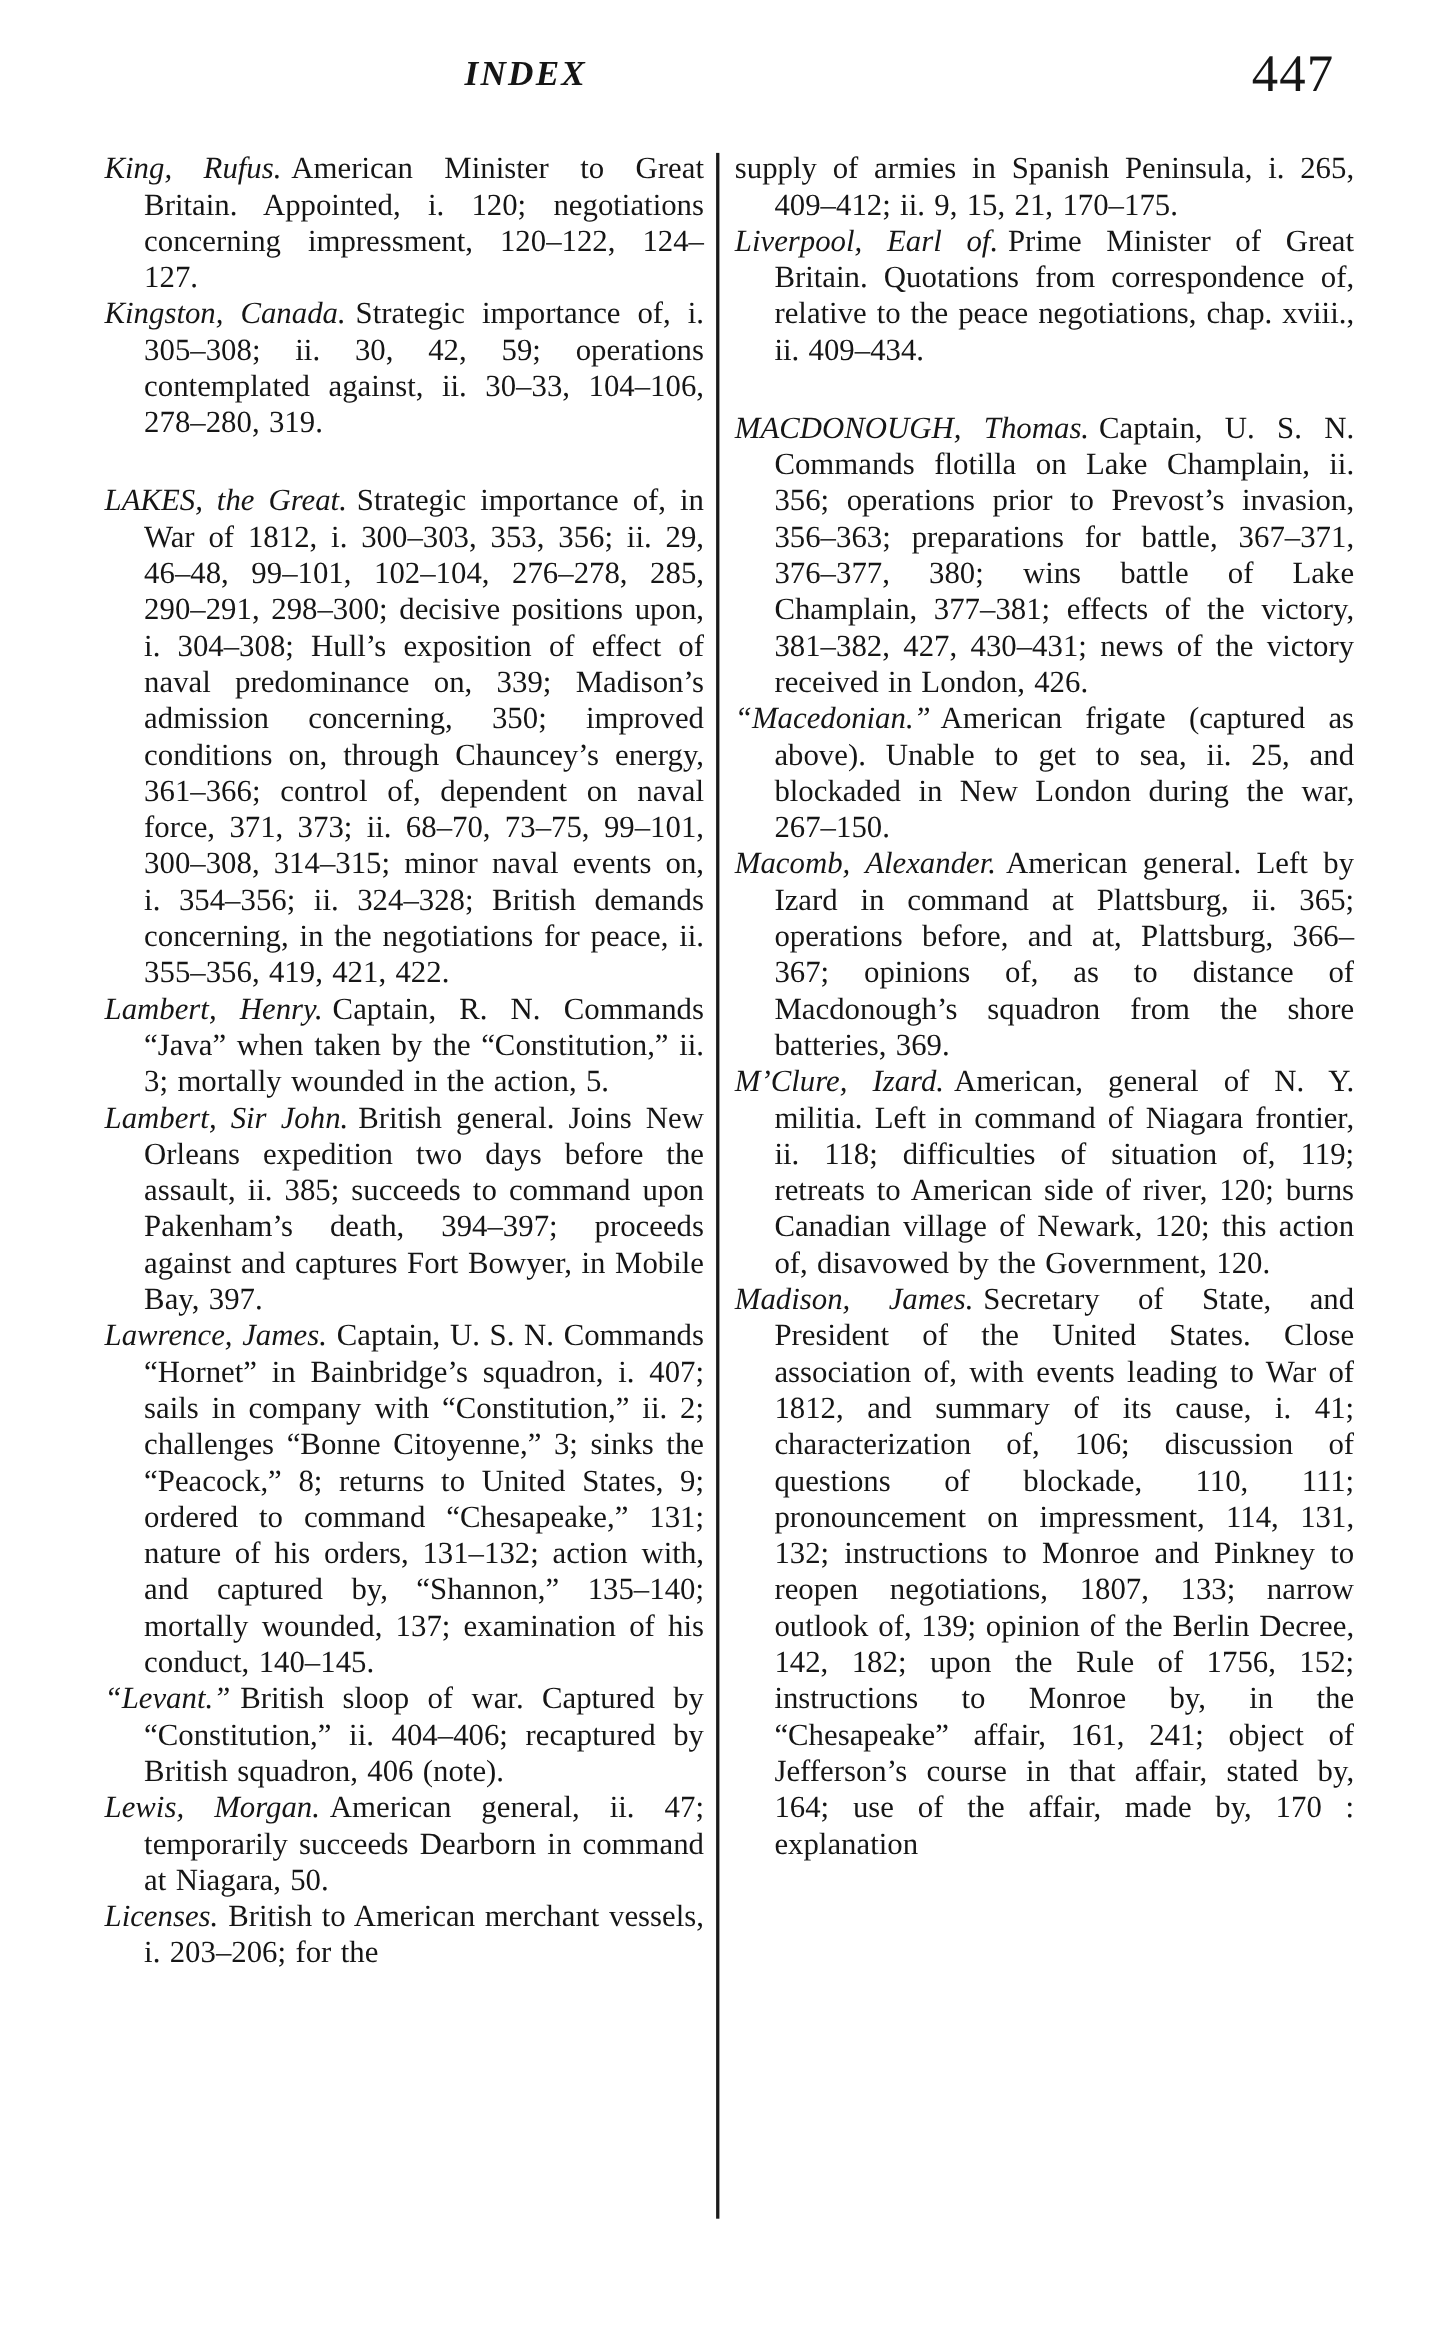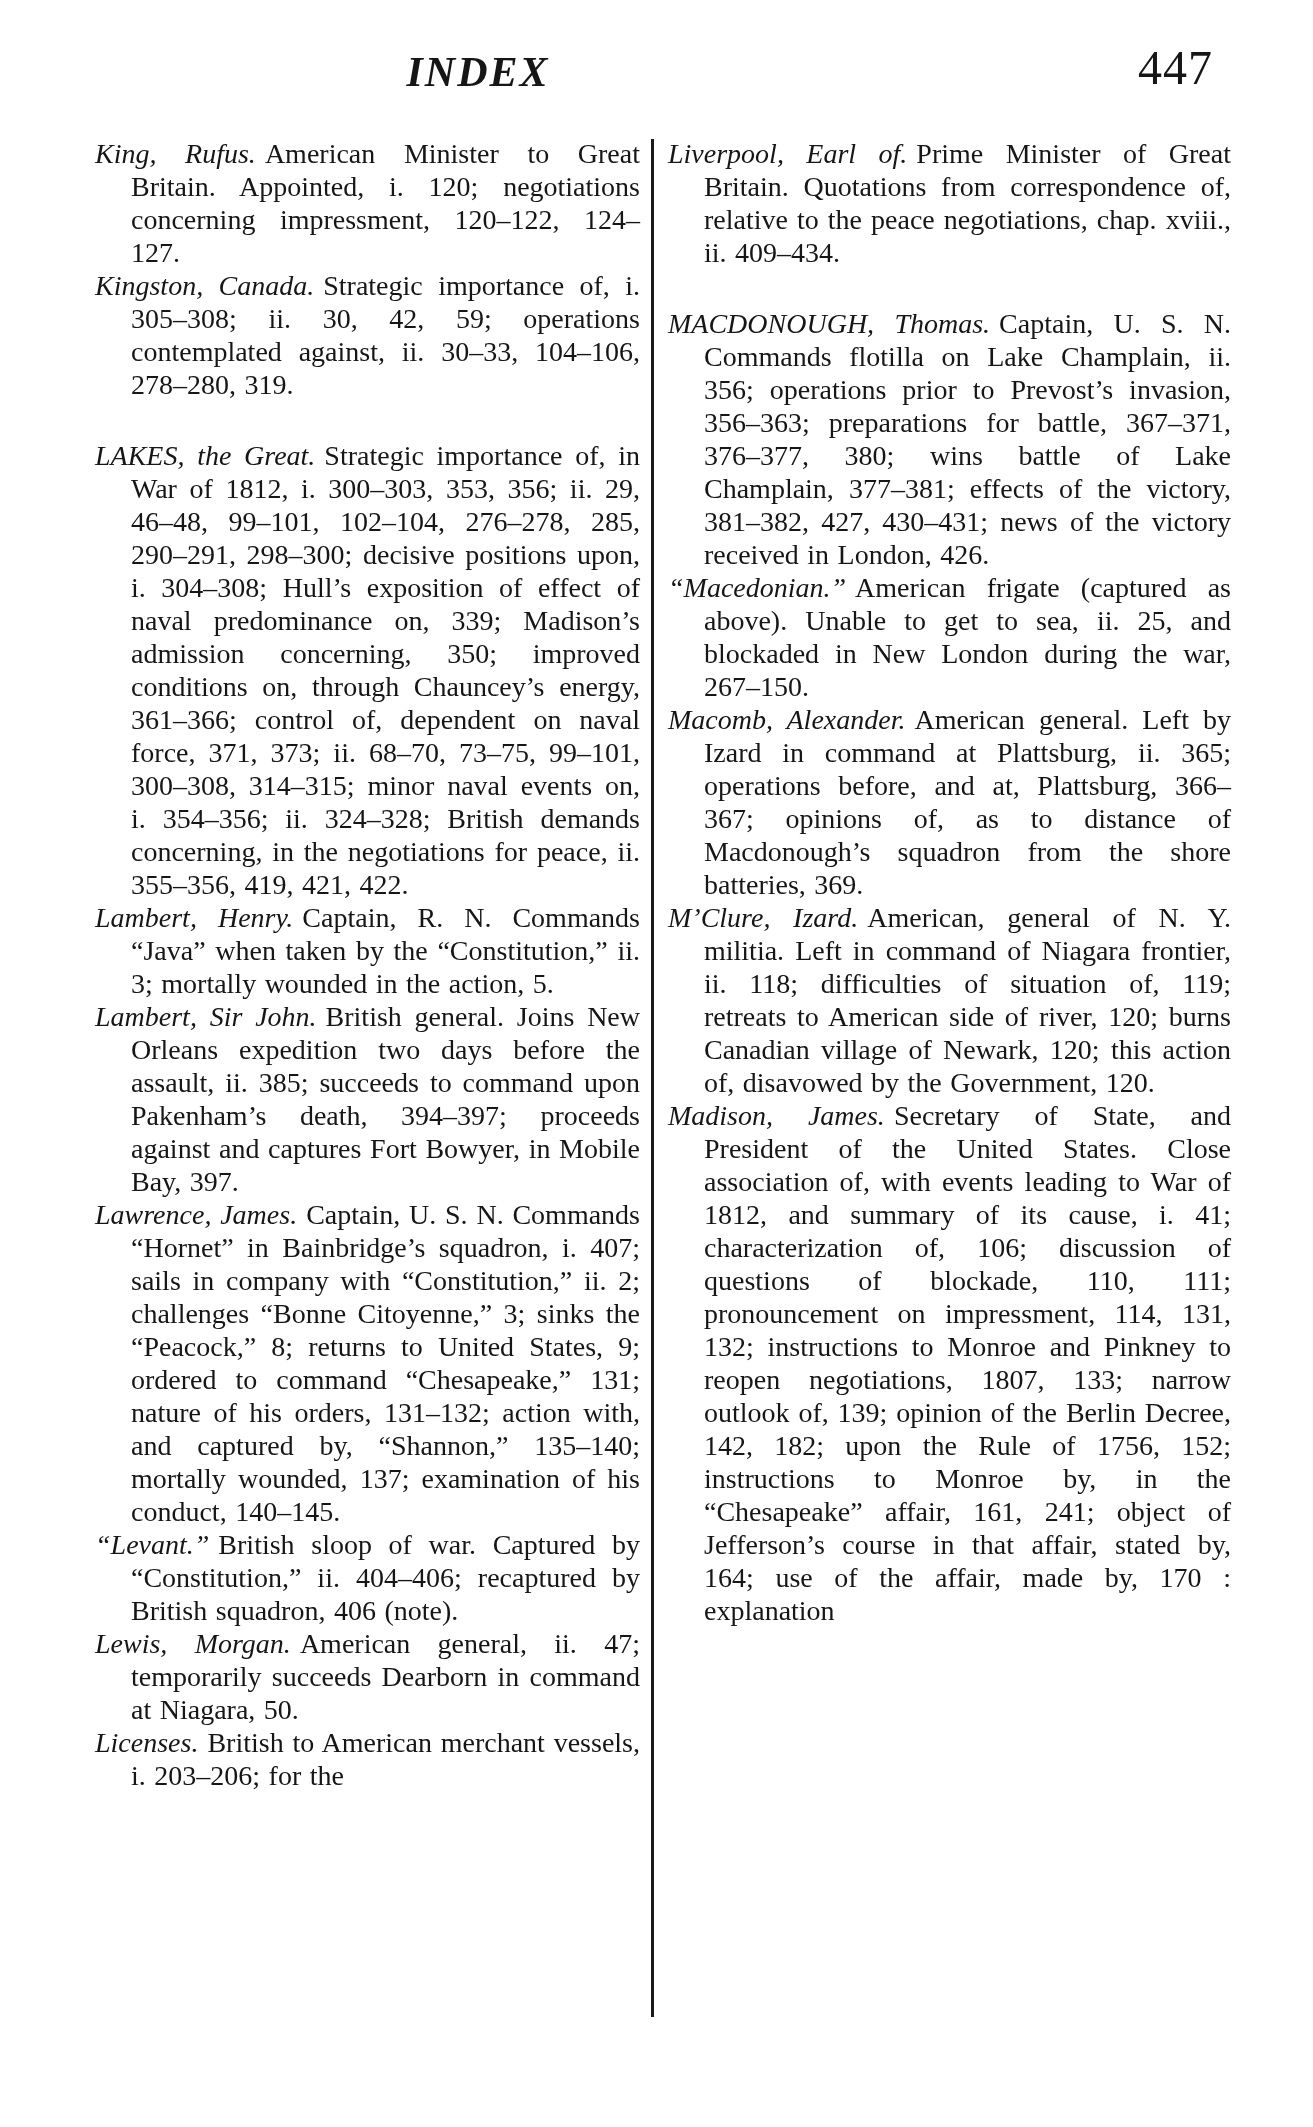--- a/index.html
+++ b/index.html
@@ -8,21 +8,21 @@
     width:1313px; height:2127px;
     background:#ffffff;
     color:#161616;
     font-family:"Liberation Serif","DejaVu Serif",serif;
     overflow:hidden;
   }
   .page-title {
     position:absolute; top:48px; left:98px; width:760px;
     text-align:center;
     font-style:italic; font-weight:bold;
-    font-size:42px; letter-spacing:2px;
+    font-size:32px; letter-spacing:2px;
   }
   .page-number {
     position:absolute; top:40px; left:1138px;
     font-size:48px; letter-spacing:1px;
   }
   .col {
     position:absolute; top:137px;
     font-size:28px; line-height:33px;
     text-align:justify; text-justify:inter-word;
     word-spacing:1.5px;
@@ -63,20 +63,21 @@
 
   <p class="entry"><span class="lead">“Levant.”</span><span class="body-text">British sloop of war. Captured by “Constitution,” ii. 404–406; recaptured by British squadron, 406 (note).</span></p>
 
   <p class="entry"><span class="lead">Lewis, Morgan.</span><span class="body-text">American general, ii. 47; temporarily succeeds Dearborn in command at Niagara, 50.</span></p>
 
   <p class="entry"><span class="lead">Licenses.</span><span class="body-text">British to American merchant vessels, i. 203–206; for the</span></p>
 </div>
     </div>
   <div class="col col-right" id="col-right">
       <div class="section">
+  <p class="entry"><span class="lead" style="margin-right: 0px;"></span><span class="body-text">supply of armies in Spanish Peninsula, i. 265, 409–412; ii. 9, 15, 21, 170–175.</span></p>
 
   <p class="entry"><span class="lead">Liverpool, Earl of.</span><span class="body-text">Prime Minister of Great Britain. Quotations from correspondence of, relative to the peace negotiations, chap. xviii., ii. 409–434.</span></p>
 </div>
       <div class="section">
   <p class="entry"><span class="lead">MACDONOUGH, Thomas.</span><span class="body-text">Captain, U. S. N. Commands flotilla on Lake Champlain, ii. 356; operations prior to Prevost’s invasion, 356–363; preparations for battle, 367–371, 376–377, 380; wins battle of Lake Champlain, 377–381; effects of the victory, 381–382, 427, 430–431; news of the victory received in London, 426.</span></p>
 
 
   <p class="entry"><span class="lead">“Macedonian.”</span><span class="body-text">American frigate (captured as above). Unable to get to sea, ii. 25, and blockaded in New London during the war, 267–150.</span></p>
 
   <p class="entry"><span class="lead">Macomb, Alexander.</span><span class="body-text">American general. Left by Izard in command at Plattsburg, ii. 365; operations before, and at, Plattsburg, 366–367; opinions of, as to distance of Macdonough’s squadron from the shore batteries, 369.</span></p>

